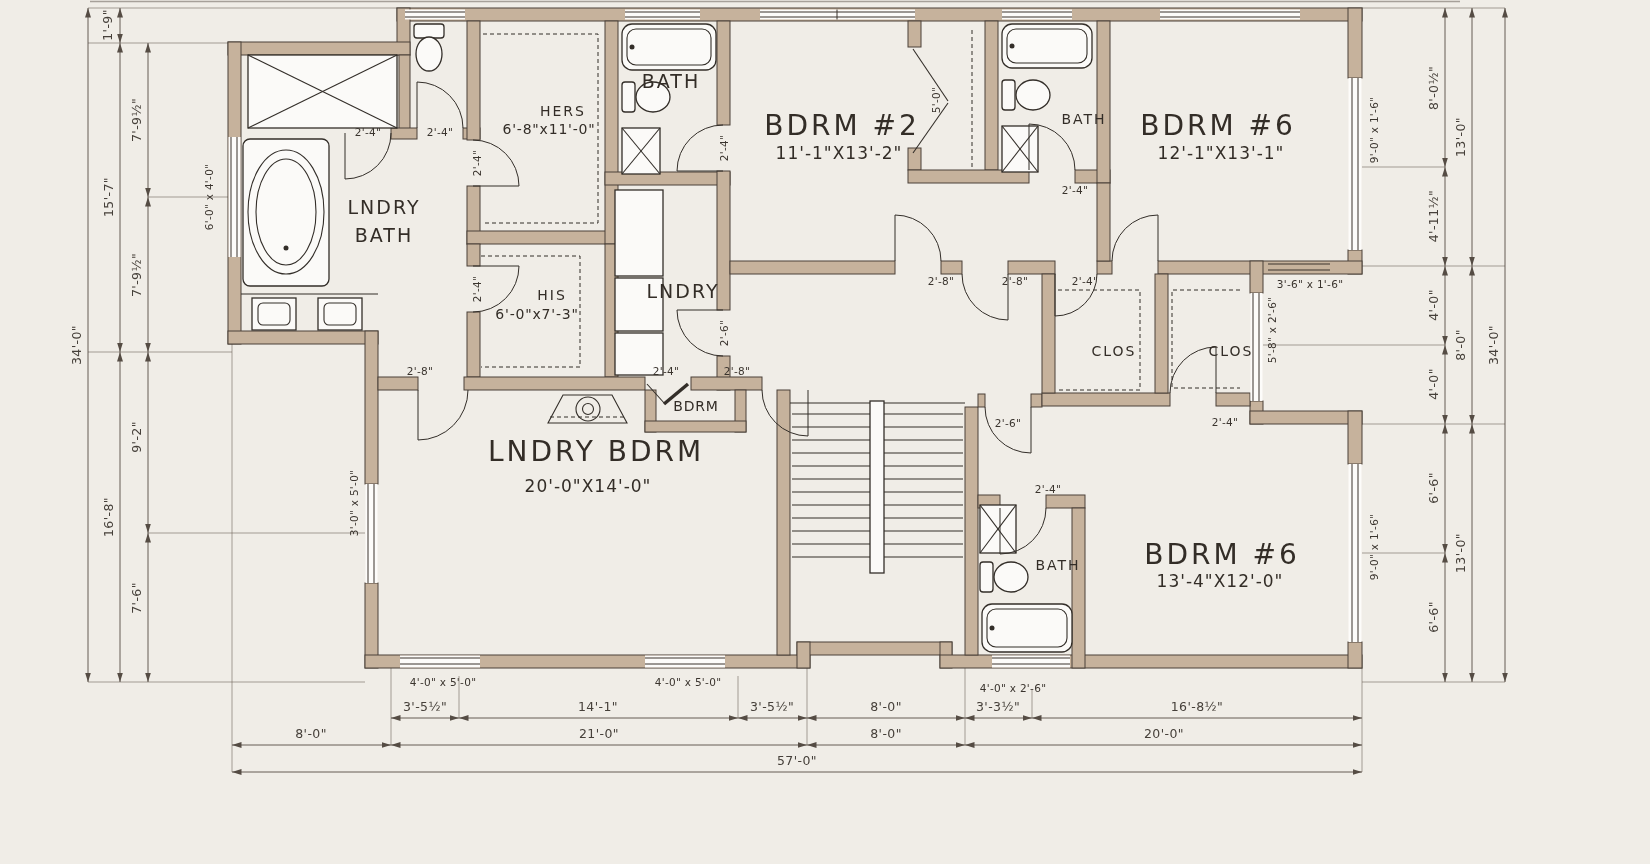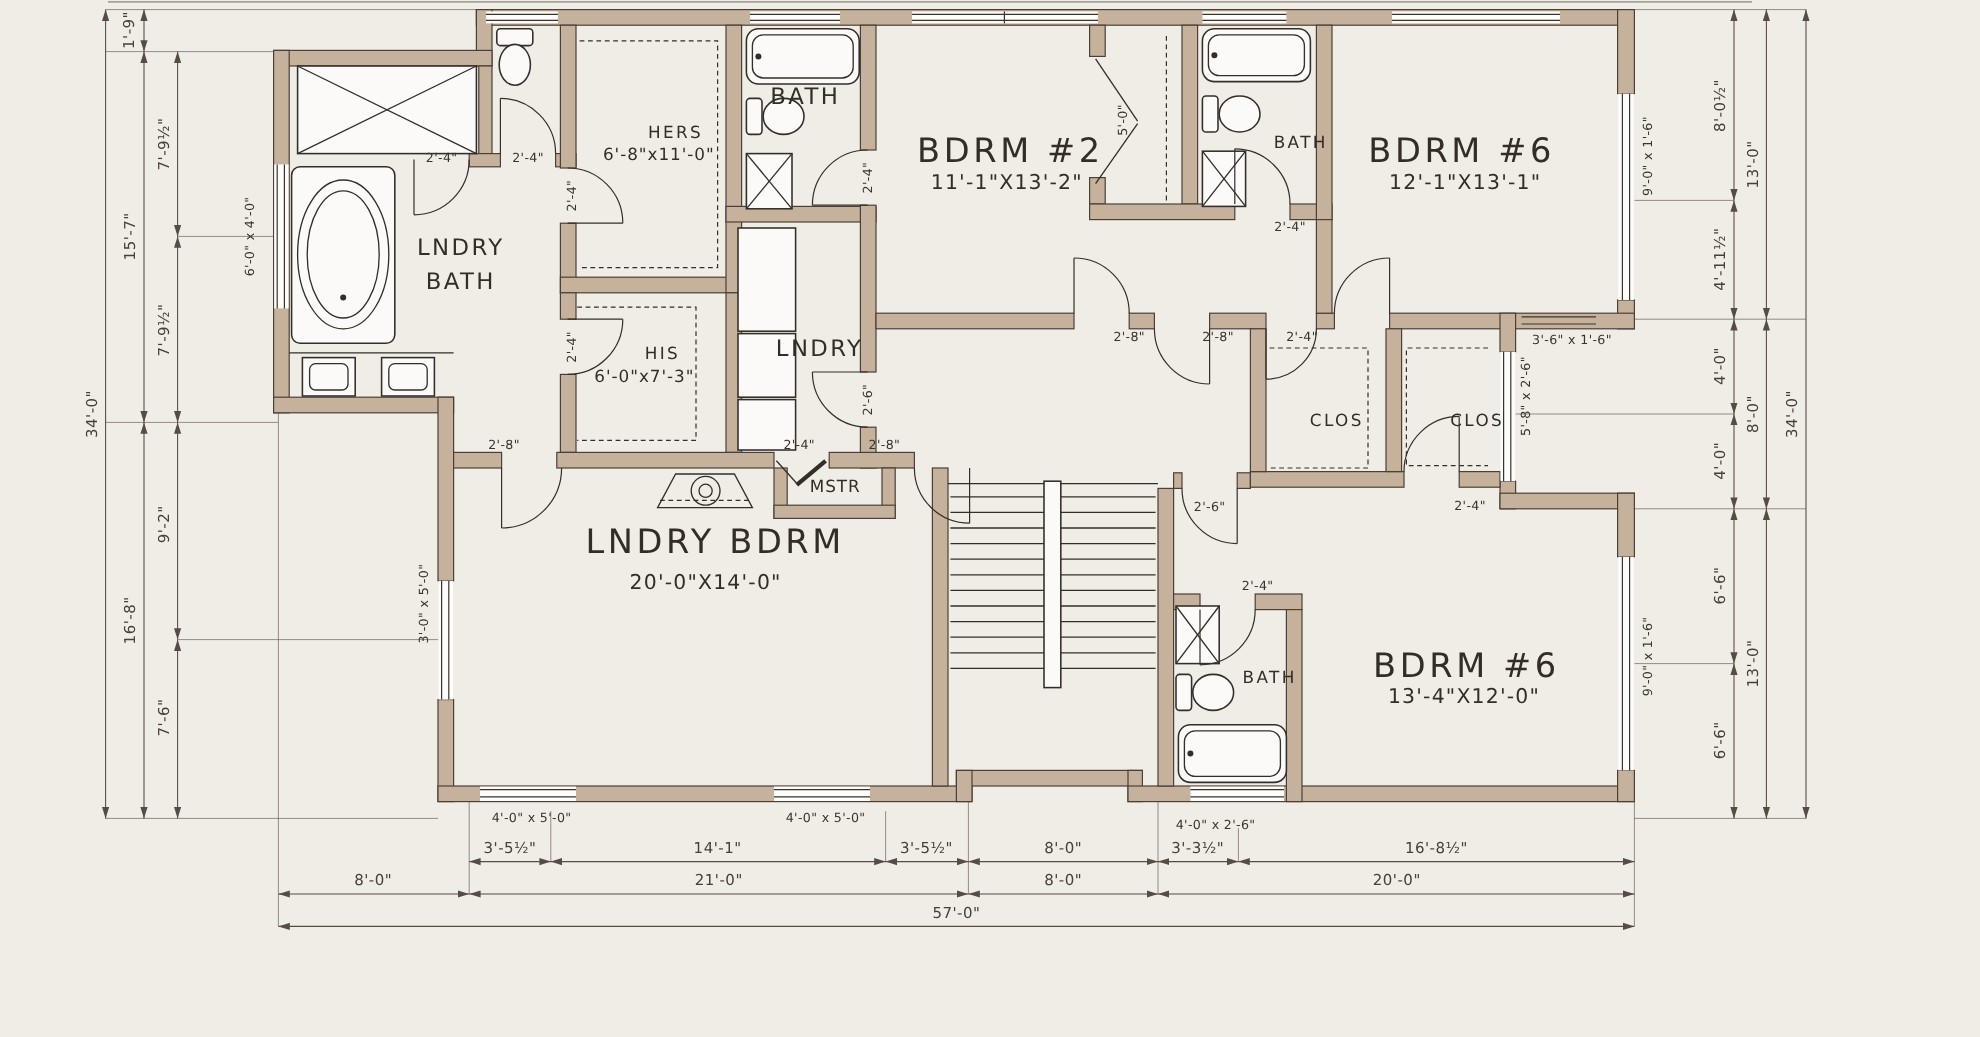--- a/index.html
+++ b/index.html
@@ -352,21 +352,21 @@
 </svg>
 
 <div class="lbl s19 rm" style="left:384px;top:207px">LNDRY</div>
 <div class="lbl s19 rm" style="left:384px;top:235px">BATH</div>
 <div class="lbl s17 rm" style="left:547px;top:111px">HERS</div>
 <div class="lbl s13 rm" style="left:549px;top:129px">6'-8"x11'-0"</div>
 <div class="lbl s17 rm" style="left:536px;top:295px">HIS</div>
 <div class="lbl s13 rm" style="left:537px;top:314px">6'-0"x7'-3"</div>
 <div class="lbl s19 rm" style="left:671px;top:81px">BATH</div>
 <div class="lbl s19 rm" style="left:683px;top:291px">LNDRY</div>
-<div class="lbl s13 rm" style="left:696px;top:406px">MSTR</div>
+<div class="lbl s13 rm" style="left:696px;top:406px">BDRM</div>
 <div class="lbl s26 rm" style="left:596px;top:452px">LNDRY BDRM</div>
 <div class="lbl s20 rm" style="left:588px;top:486px">20'-0"X14'-0"</div>
 <div class="lbl s26 rm" style="left:842px;top:126px">BDRM #2</div>
 <div class="lbl s20 rm" style="left:839px;top:153px">11'-1"X13'-2"</div>
 <div class="lbl s17 rm" style="left:1068px;top:119px">BATH</div>
 <div class="lbl s26 rm" style="left:1218px;top:126px">BDRM #6</div>
 <div class="lbl s20 rm" style="left:1221px;top:153px">12'-1"X13'-1"</div>
 <div class="lbl s17 rm" style="left:1098px;top:351px">CLOS</div>
 <div class="lbl s17 rm" style="left:1215px;top:351px">CLOS</div>
 <div class="lbl s17 rm" style="left:1042px;top:565px">BATH</div>

